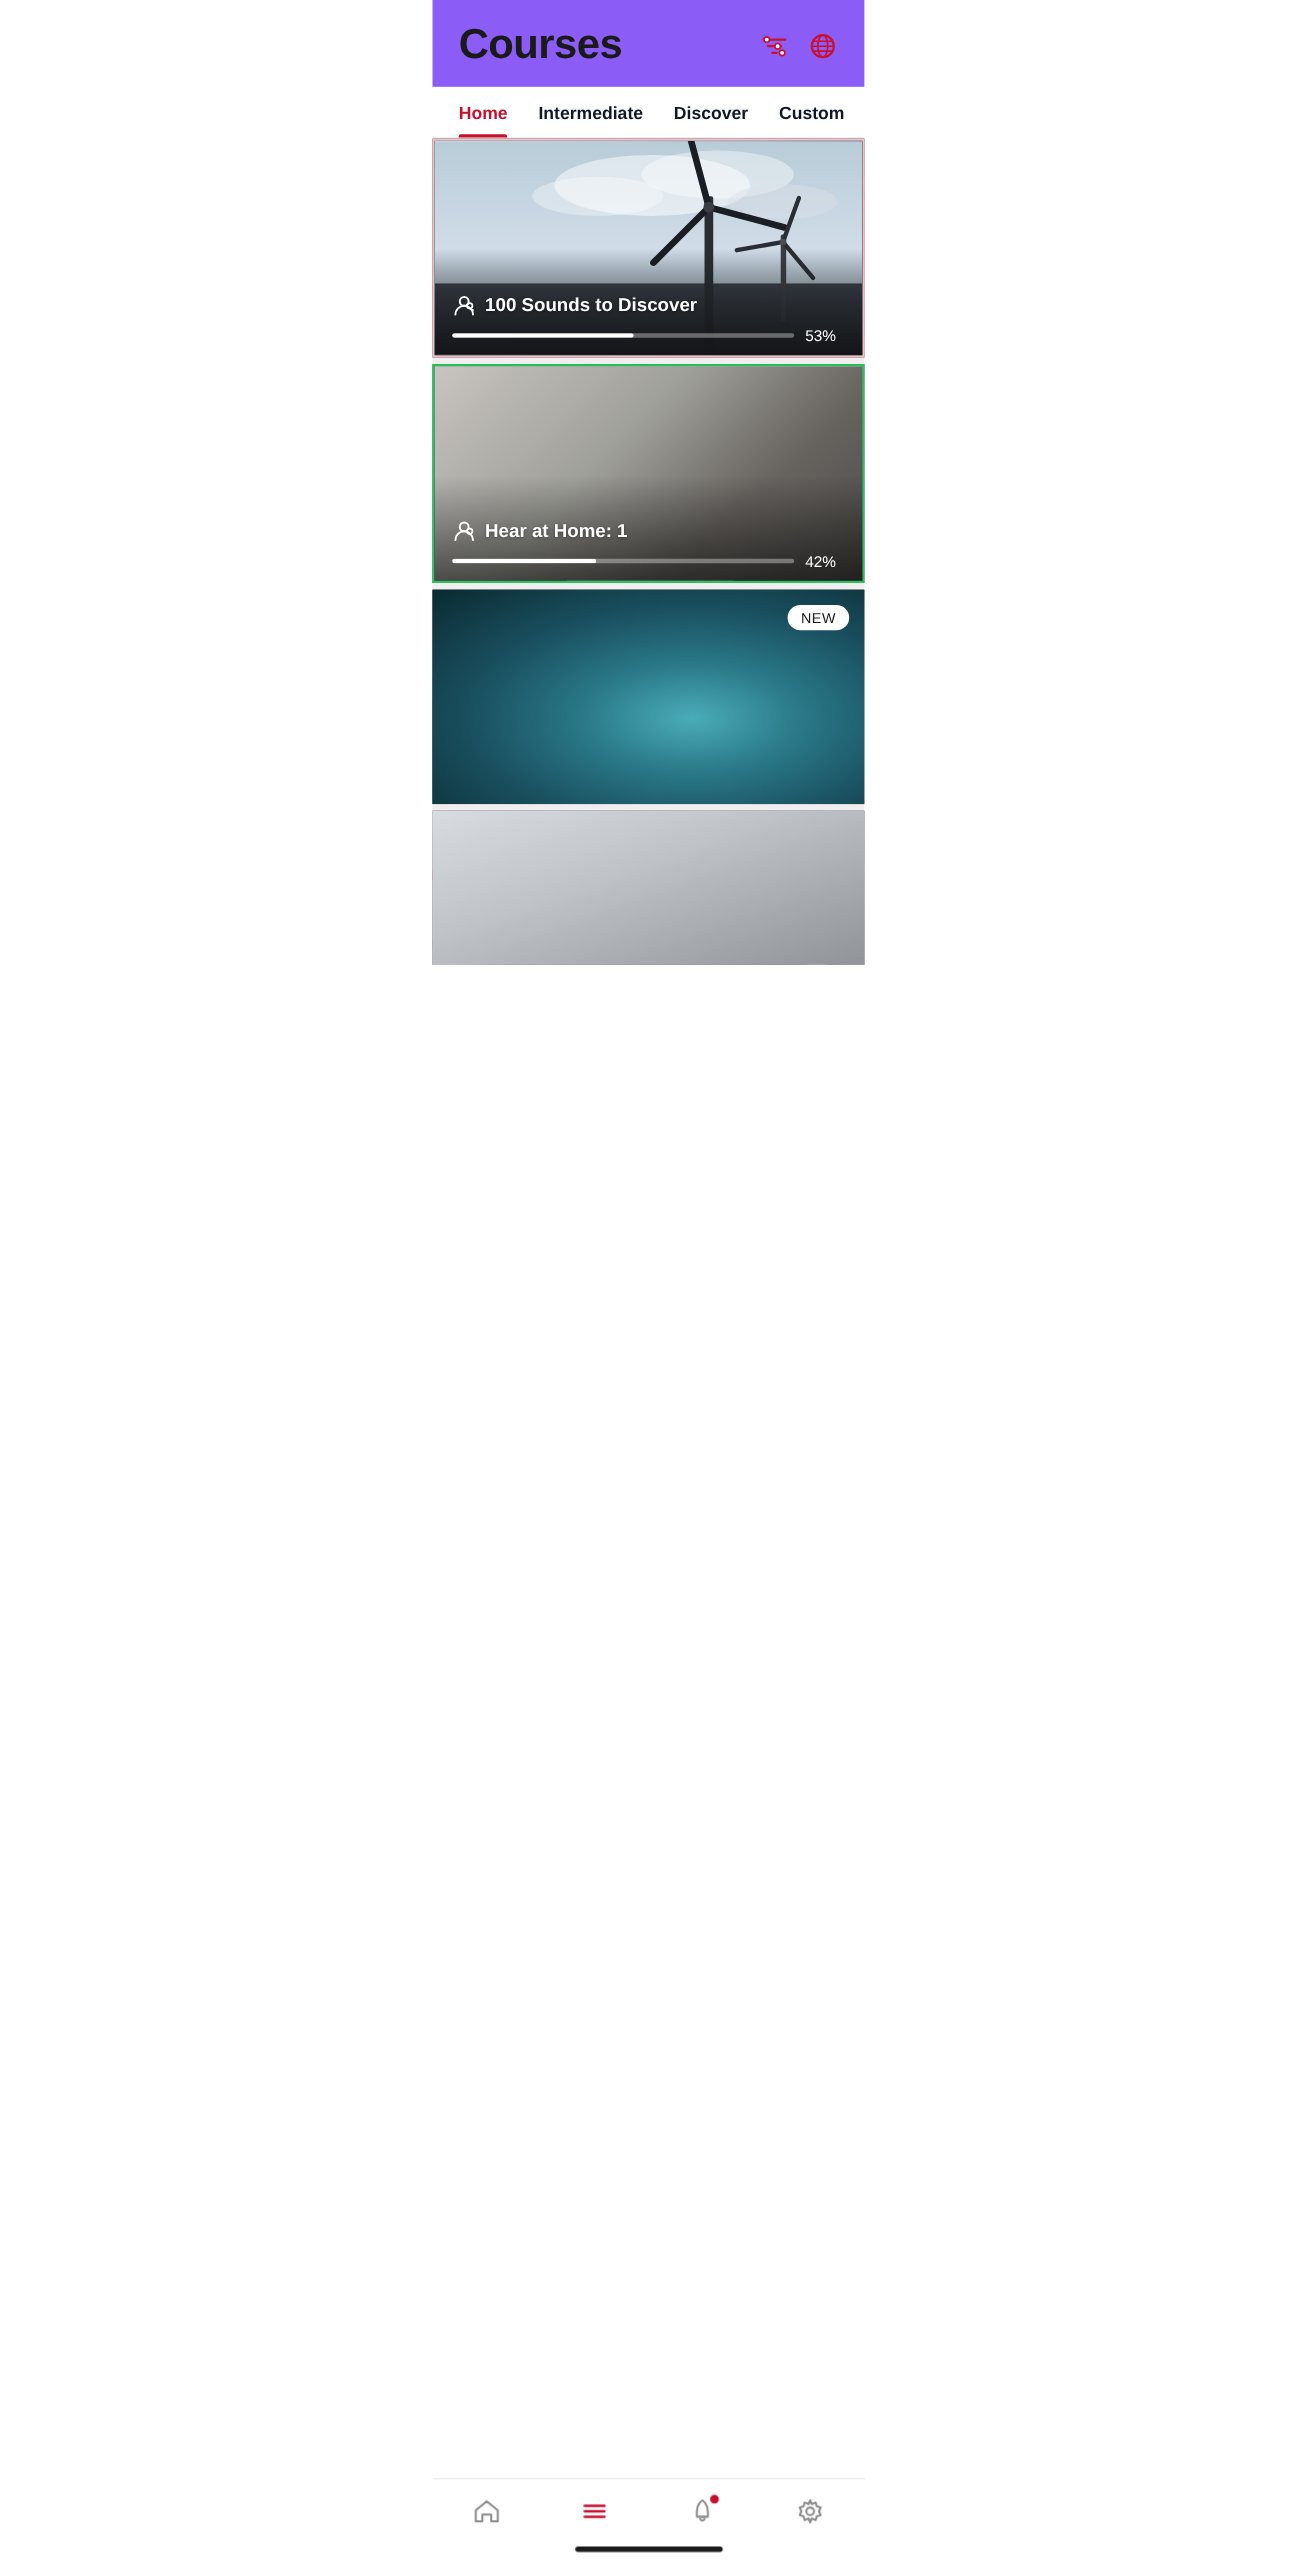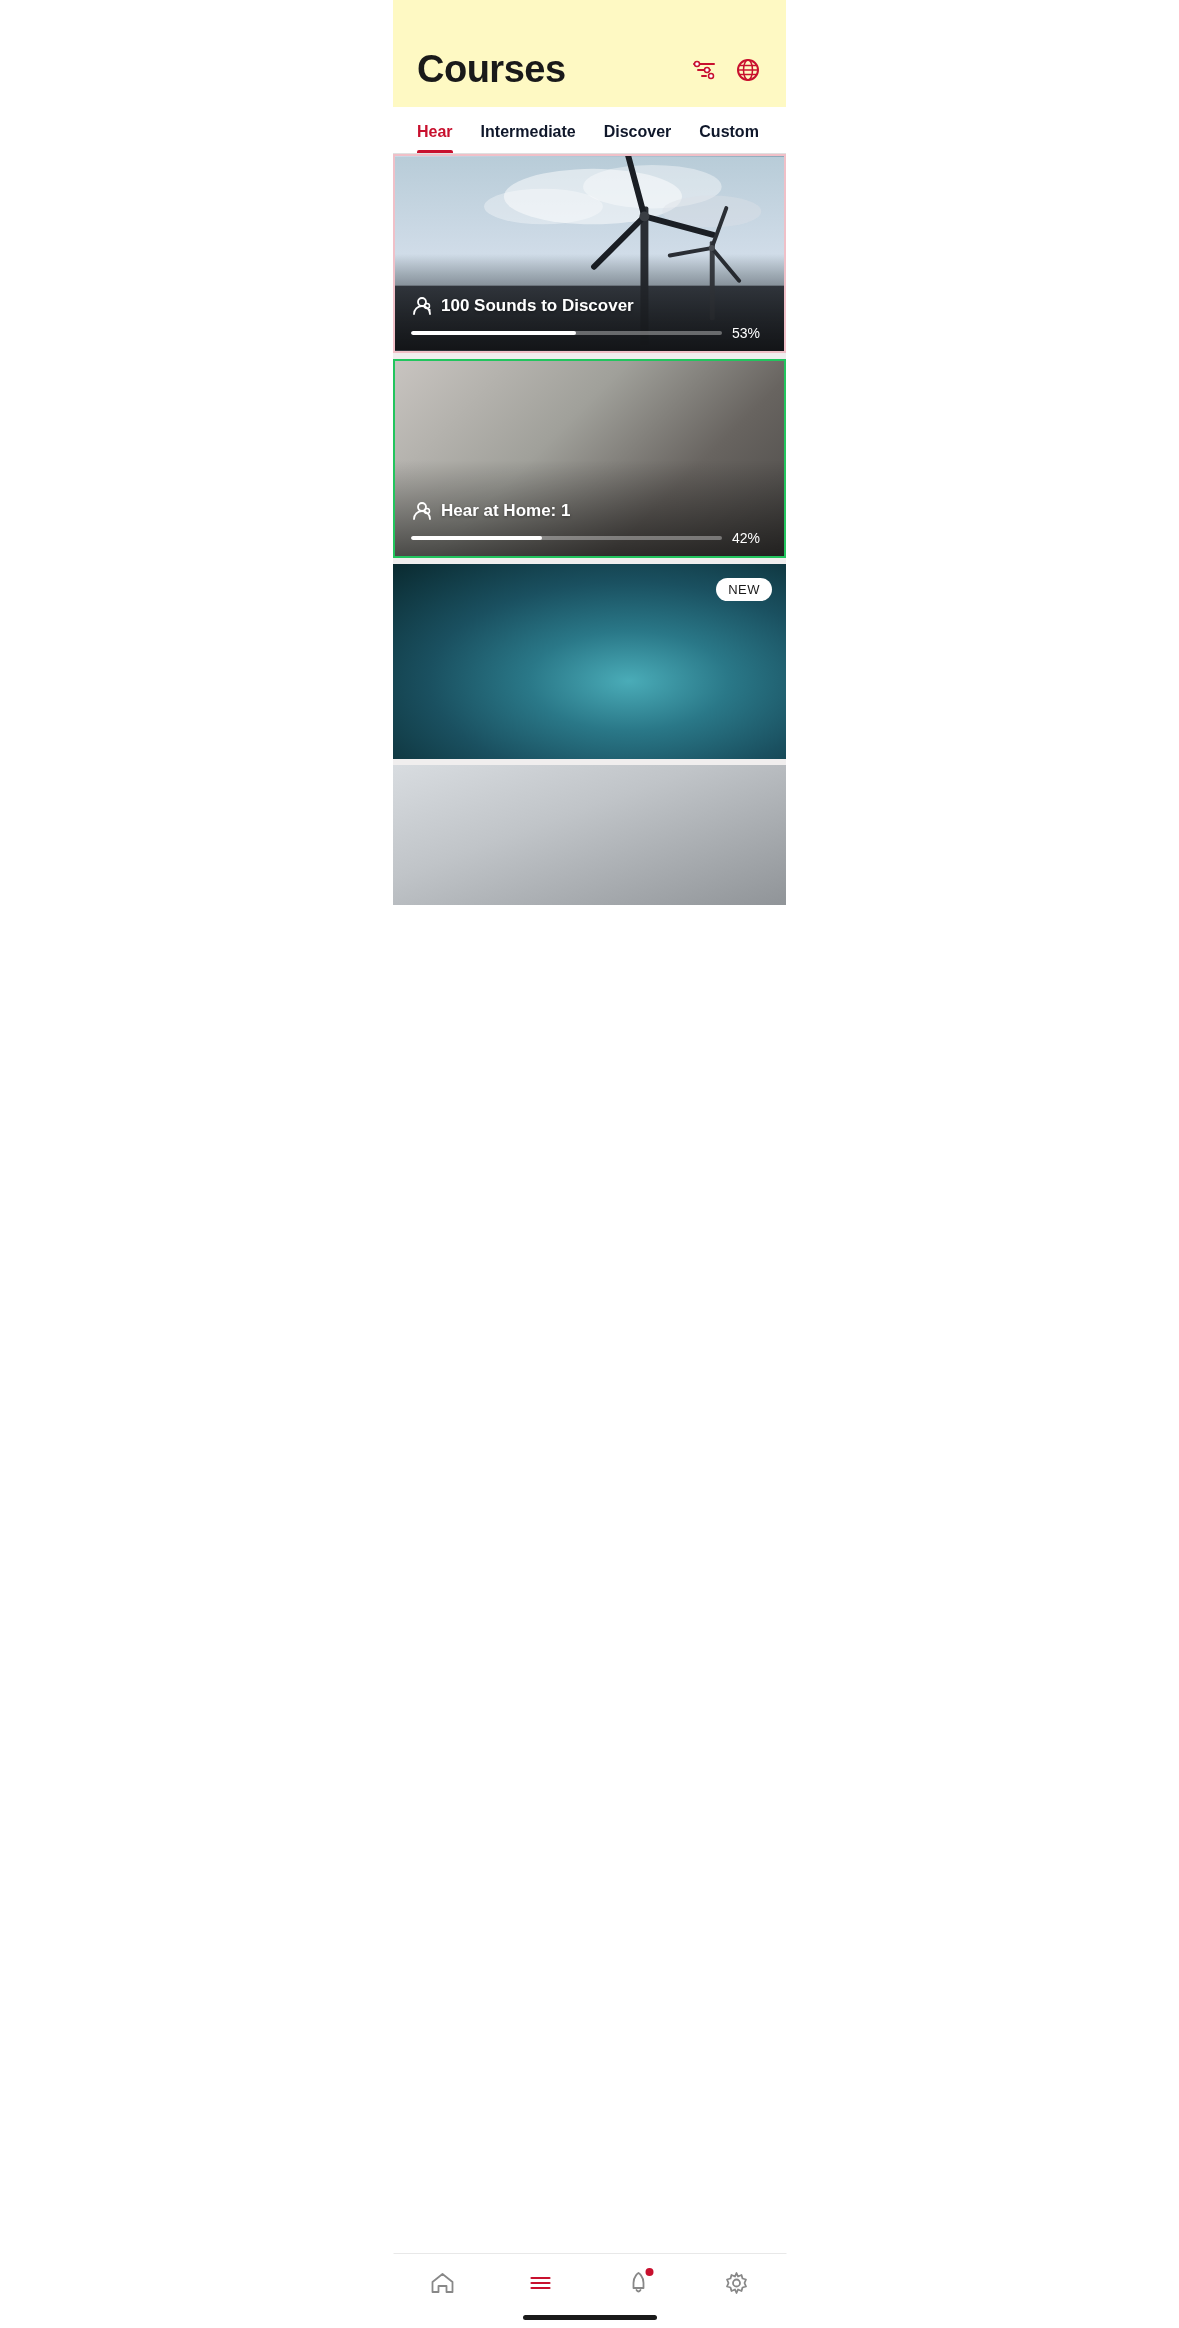--- a/index.html
+++ b/index.html
@@ -13,22 +13,22 @@
       margin: 0 auto;
       overflow-x: hidden;
       position: relative;
       background: #fff;
     }
 
     .header {
       display: flex;
       align-items: center;
       justify-content: space-between;
-      padding: 48px 24px 16px;
-      background: #fef9c3;
+      padding: 20px 24px 16px;
+      background: #8b5cf6;
     }
 
     .header-title {
       font-size: 38px;
       font-weight: 700;
       color: #1a1a1a;
       letter-spacing: -0.5px;
     }
 
     .header-icons {
@@ -323,21 +323,21 @@
         <ellipse cx="14" cy="14" rx="4.5" ry="10" stroke="#c8102e" stroke-width="1.5"></ellipse>
         <line x1="4" y1="14" x2="24" y2="14" stroke="#c8102e" stroke-width="1.5"></line>
         <line x1="5.5" y1="9.5" x2="22.5" y2="9.5" stroke="#c8102e" stroke-width="1.5"></line>
         <line x1="5.5" y1="18.5" x2="22.5" y2="18.5" stroke="#c8102e" stroke-width="1.5"></line>
       </svg>
     </button>
   </div>
 </div>
 
 <div class="tabs-container">
-  <button class="tab active">Hear</button>
+  <button class="tab active">Home</button>
   <button class="tab">Intermediate</button>
   <button class="tab">Discover</button>
   <button class="tab">Custom</button>
 </div>
 
 <div class="courses-list">
 
   <div class="course-card card-border-pink" style="border: 2px solid #f0c0c8;">
     <div class="card-bg-1">
       <svg class="turbine-svg" viewBox="0 0 393 195" xmlns="http://www.w3.org/2000/svg">

